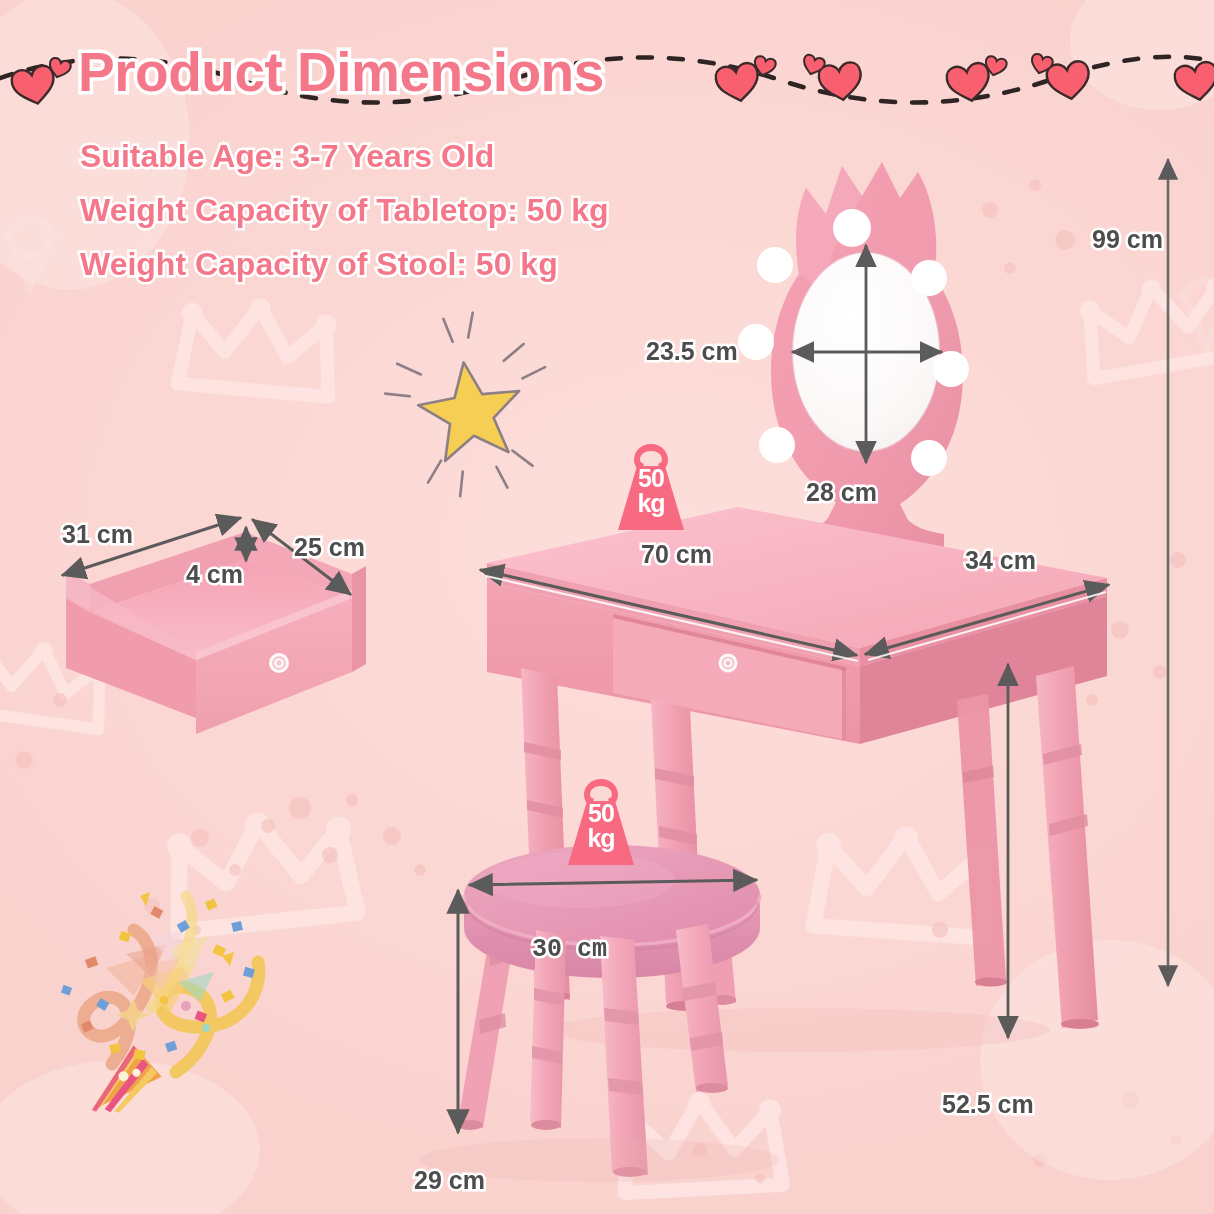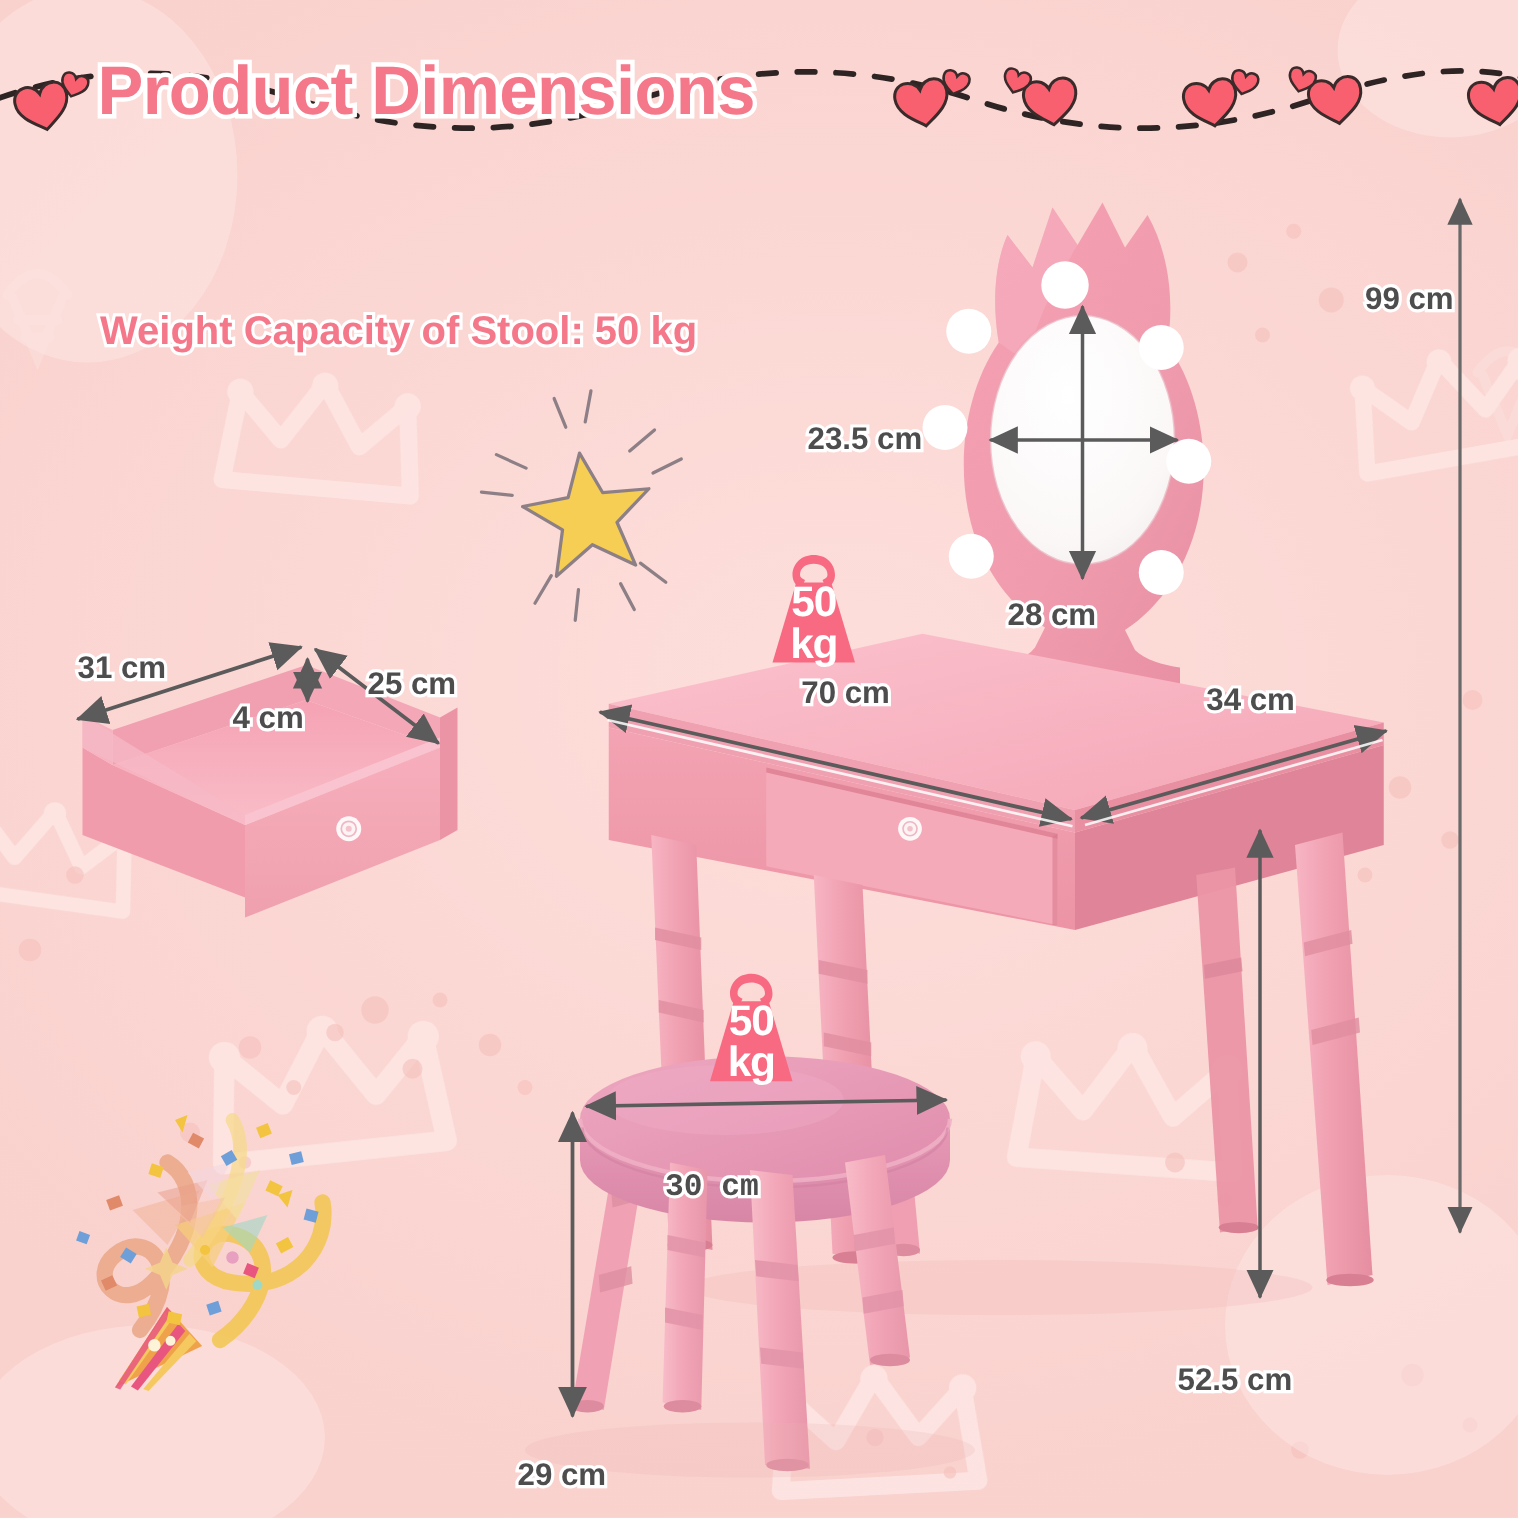--- a/index.html
+++ b/index.html
@@ -52,21 +52,21 @@
     -webkit-text-stroke: 5px #ffffff;
     paint-order: stroke fill;
     white-space: nowrap;
   }
 
   
   .weight { position: absolute; width: 86px; height: 92px; }
   .weight .txt {
     position: absolute; left: 0; right: 0; top: 26px;
     text-align: center; color: #fff; font-weight: bold;
-    line-height: .98; font-size: 34px; letter-spacing: -1px;
+    line-height: .98; font-size: 25px; letter-spacing: -1px;
     pointer-events: none;
   }
   .weight .txt span { display: block; }
 
   svg { display: block; overflow: visible; }
   .fg { position: absolute; inset: 0; }
 </style>
 </head>
 <body>
 
@@ -156,20 +156,22 @@
       <use href="#heartSm" x="0" y="0" transform="translate(814,35) rotate(18)"></use>
       <use href="#heartBig" x="0" y="0" transform="translate(968,50) rotate(-10)"></use>
       <use href="#heartSm" x="0" y="0" transform="translate(996,36) rotate(14)"></use>
       <use href="#heartBig" x="0" y="0" transform="translate(1068,48) rotate(-9)"></use>
       <use href="#heartSm" x="0" y="0" transform="translate(1042,34) rotate(16)"></use>
       <use href="#heartBig" x="0" y="0" transform="translate(1196,49) rotate(-10)"></use>
     </svg>
   </div>
 
   <div class="title">Product Dimensions</div>
+  <div class="subline" id="sub0">Suitable Age: 3-7 Years Old</div>
+  <div class="subline" id="sub1">Weight Capacity of Tabletop: 50 kg</div>
   <div class="subline" id="sub2">Weight Capacity of Stool: 50 kg</div>
 
   <div class="fg" style="pointer-events:none">
     <svg width="1214" height="1214" viewBox="0 0 1214 1214">
       <g transform="translate(470,408) rotate(-8)">
         <path d="M0 -46 L14 -12 L51 -10 L22 13 L32 49 L0 28 L-32 49 L-22 13 L-51 -10 L-14 -12 Z" fill="#f6ce53" stroke="#8d7f86" stroke-width="2.6" stroke-linejoin="round"></path>
         <g stroke="#8d7f86" stroke-width="2.6" stroke-linecap="round" fill="none">
           <path d="M-8 -68 L-14 -92"></path>
             <path d="M8 -70 L16 -94"></path>
           <path d="M40 -42 L62 -56"></path>

